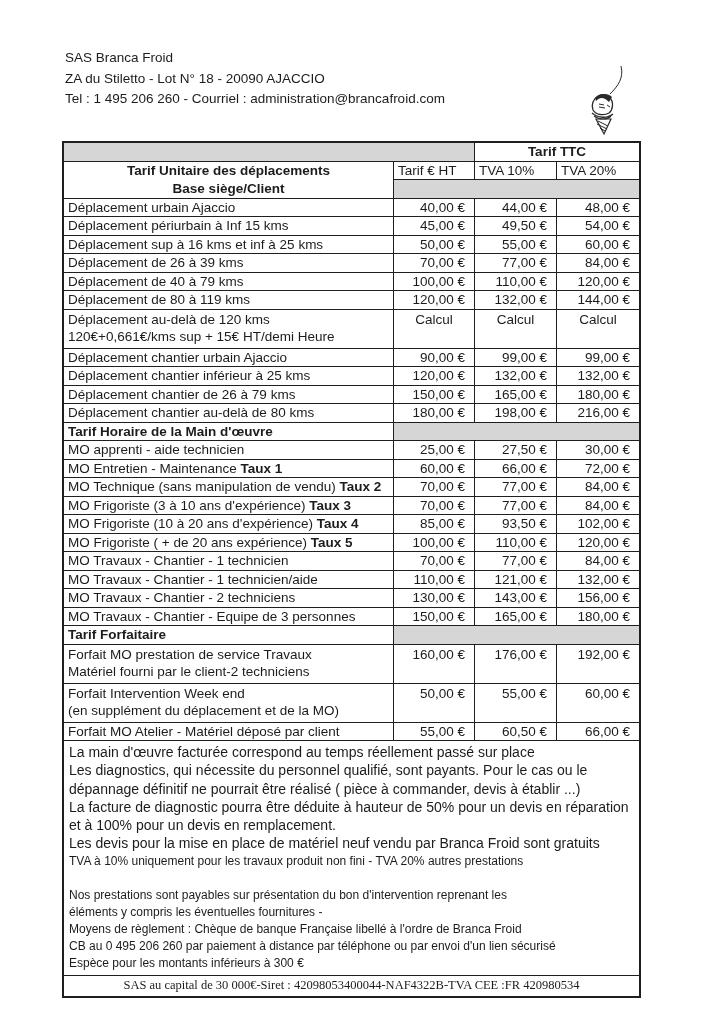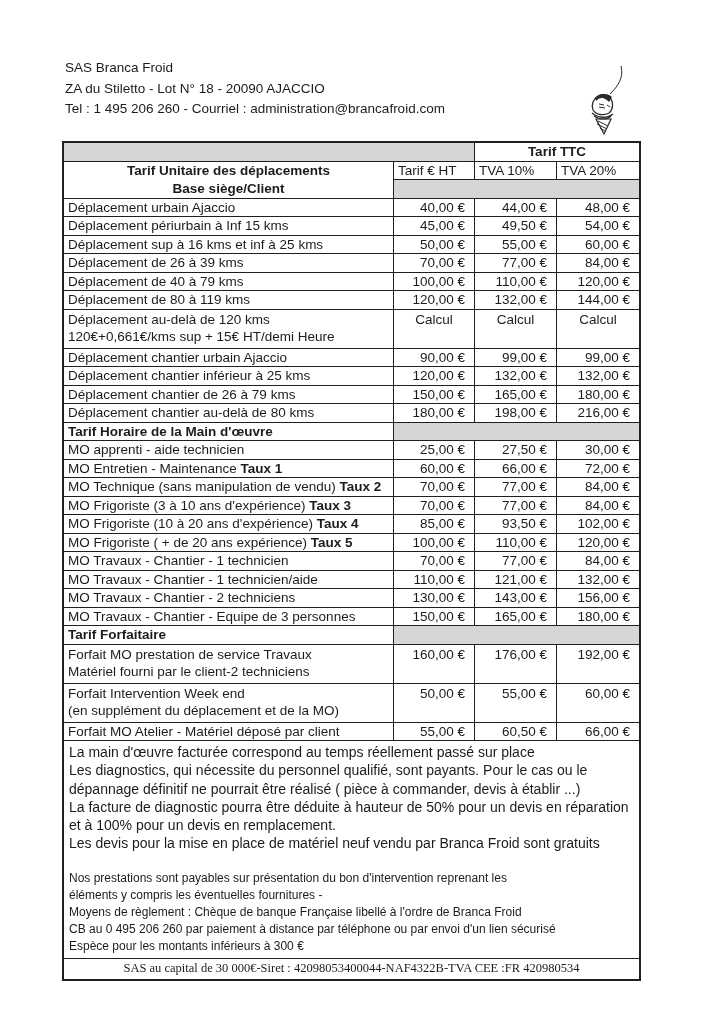--- a/index.html
+++ b/index.html
@@ -6,21 +6,21 @@
     --fill:#d6d6d6;
     --border:#1f1f1f;
     --text:#1c1c1c;
   }
   html,body{margin:0;padding:0;background:#e8e8e8;}
   .page{
     position:relative;width:724px;height:1024px;background:#ffffff;
     font-family:"Liberation Sans",sans-serif;color:var(--text);
     margin:0 auto;overflow:hidden;
   }
-  .company{position:absolute;left:65px;top:58px;font-size:13.5px;line-height:20.5px;}
+  .company{position:absolute;left:65px;top:48px;font-size:13.5px;line-height:20.5px;}
   .logo{position:absolute;left:580px;top:64px;width:50px;height:74px;}
   .tbl{
     position:absolute;left:62px;top:141px;width:579px;
     display:grid;grid-template-columns:330px 81px 82px 82px;
     border:2px solid var(--border);box-sizing:border-box;
     font-size:13.5px;background:#fff;
   }
   .c{border-right:1px solid var(--border);border-bottom:1px solid var(--border);
      box-sizing:border-box;padding:0 4px;line-height:17.5px;min-height:18px;
      overflow:hidden;white-space:nowrap;}
@@ -185,20 +185,21 @@
       <div class="c num">55,00 €</div>
       <div class="c num">60,50 €</div>
       <div class="c num lc">66,00 €</div>
       <div class="c lc notes" id="notes-cell">
         <div class="nl">La main d'œuvre facturée correspond au temps réellement passé sur place</div>
         <div class="nl">Les diagnostics, qui nécessite du personnel qualifié, sont payants. Pour le cas ou le</div>
         <div class="nl">dépannage définitif ne pourrait être réalisé ( pièce à commander, devis à établir ...)</div>
         <div class="nl">La facture de diagnostic pourra être déduite à hauteur de 50% pour un devis en réparation</div>
         <div class="nl">et à 100% pour un devis en remplacement.</div>
         <div class="nl">Les devis pour la mise en place de matériel neuf vendu par Branca Froid sont gratuits</div>
+        <div class="ns">TVA à 10% uniquement pour les travaux produit non fini - TVA 20% autres prestations</div>
         <div class="ns"></div>
         <div class="ns">Nos prestations sont payables sur présentation du bon d'intervention reprenant les</div>
         <div class="ns">éléments y compris les éventuelles fournitures -</div>
         <div class="ns">Moyens de règlement : Chèque de banque Française libellé à l'ordre de Branca Froid</div>
         <div class="ns">CB au 0 495 206 260 par paiement à distance par téléphone ou par envoi d'un lien sécurisé</div>
         <div class="ns">Espèce pour les montants inférieurs à 300 €</div>
       </div>
     <div class="c lc foot" id="footer-cell">SAS au capital de 30 000€-Siret : 42098053400044-NAF4322B-TVA CEE :FR 420980534</div>
   </div>
 

